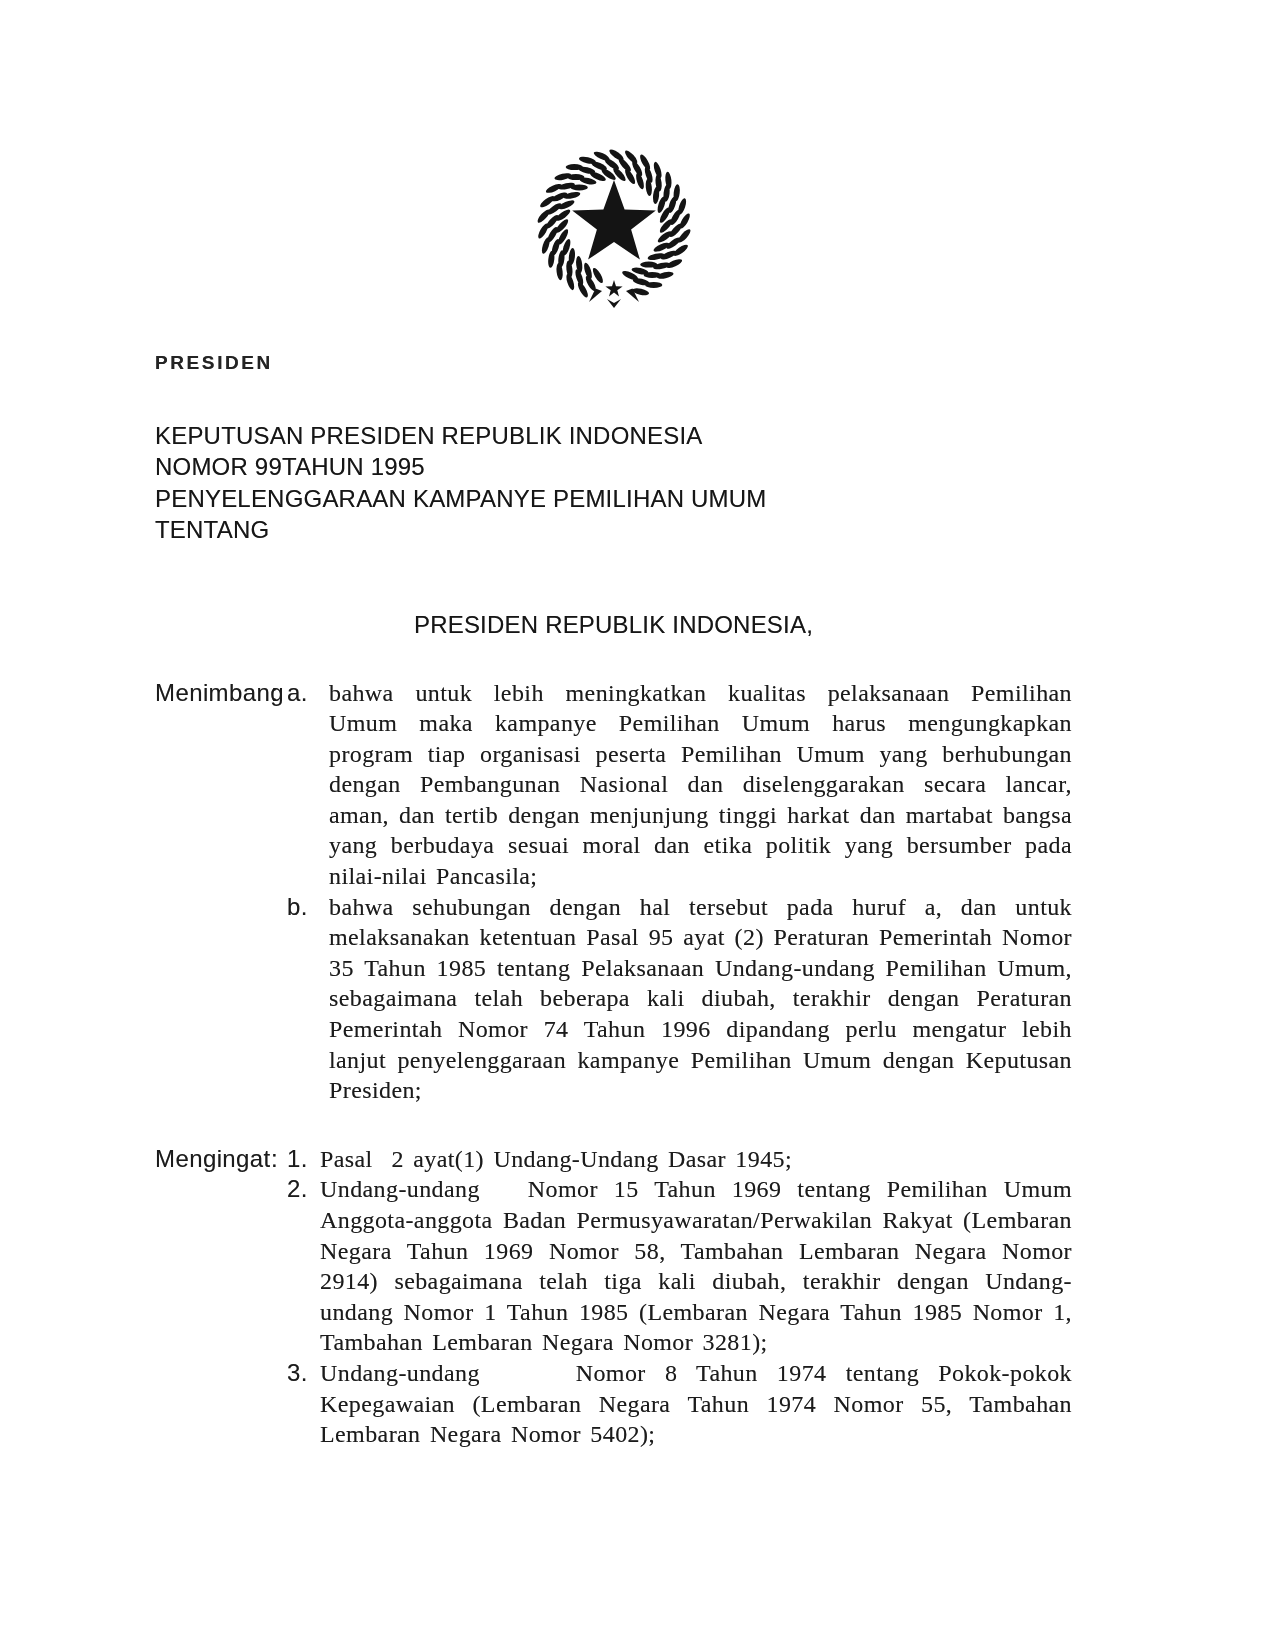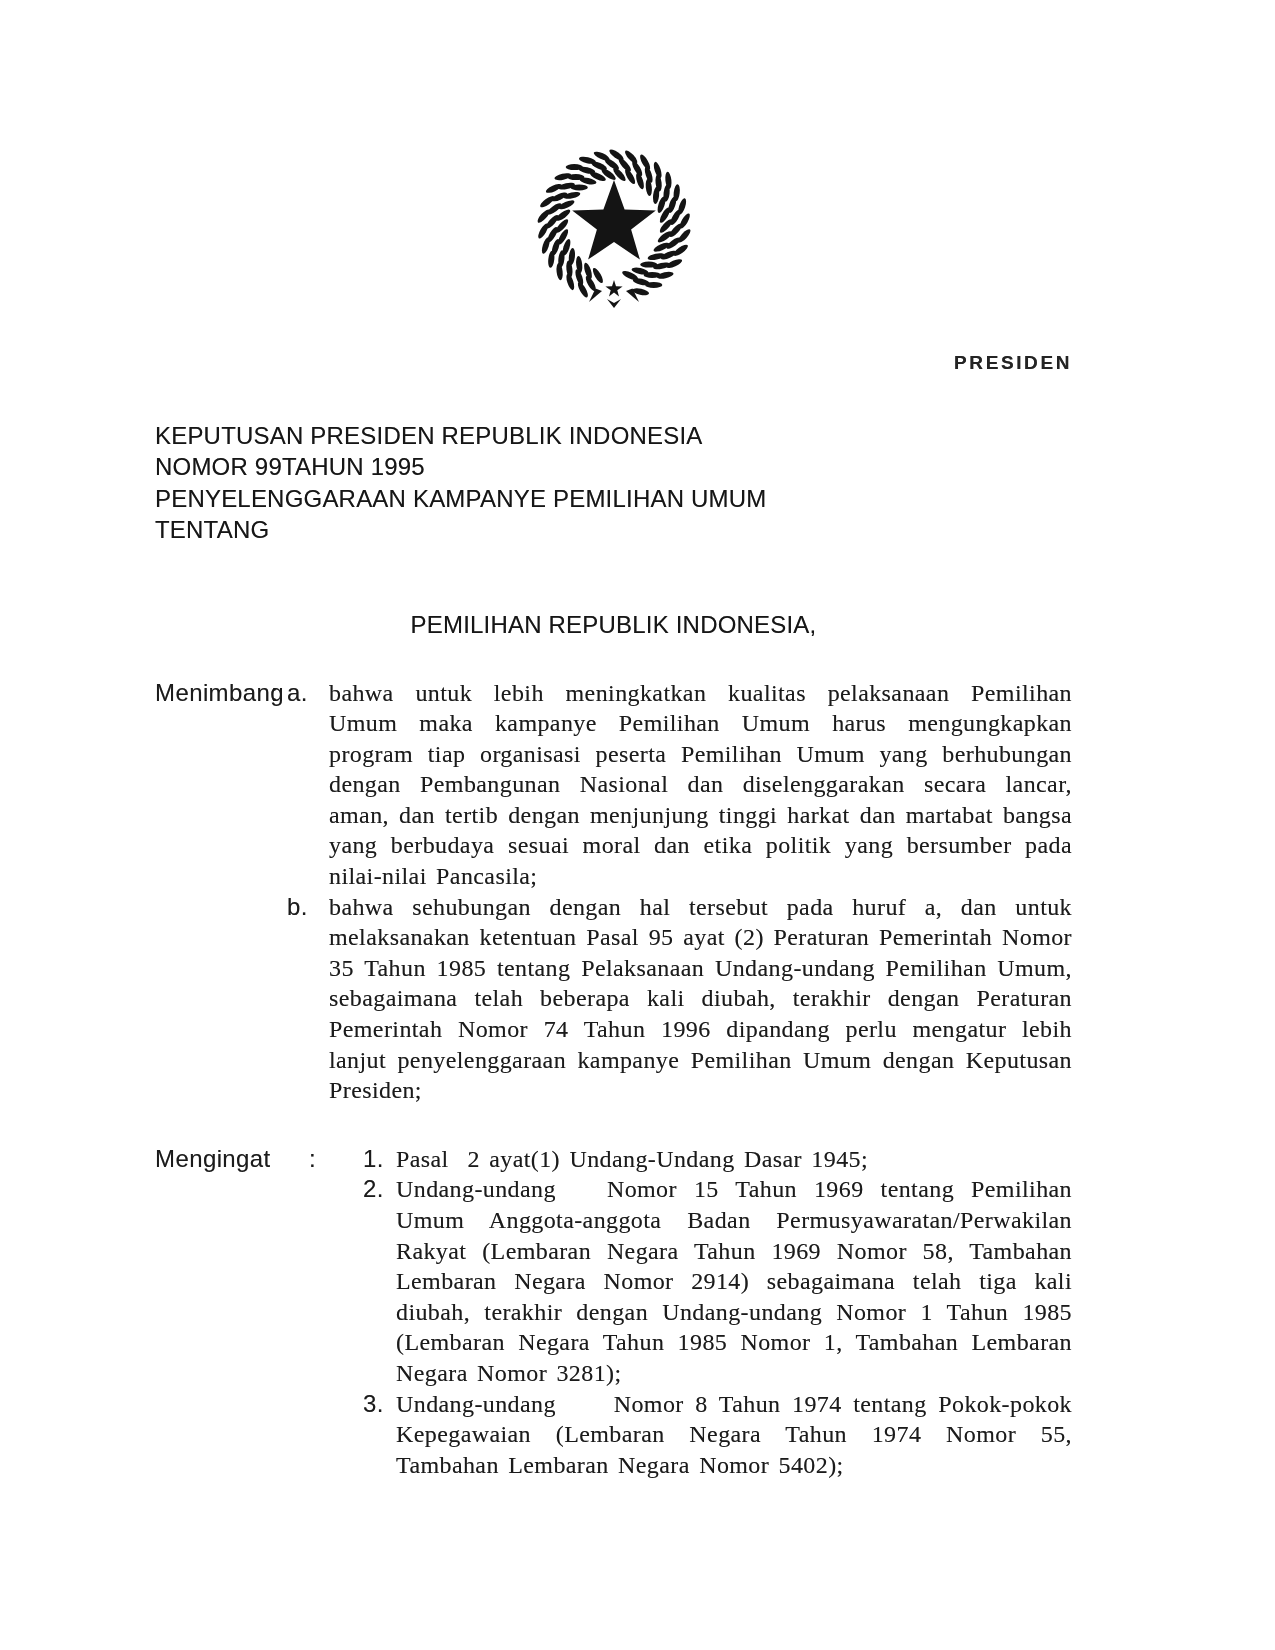--- a/index.html
+++ b/index.html
@@ -13,21 +13,21 @@
     position: relative;
     width: 1275px; height: 1650px;
     background: #ffffff;
     overflow: hidden;
   }
   .inner {
     margin: 0 203px 0 155px; 
     padding-top: 142px;
   }
   
-  .seal { text-align: right; }
+  .seal { text-align: left; }
   .emblem { width: 180px; height: 172px; display: block; margin: 0 auto; }
   .seal-caption {
     margin-top: 38px;
     font-size: 19px;
     font-weight: bold;
     letter-spacing: 2.6px;
     line-height: 21.5px;
     color: #242424;
     text-shadow: 0 0 0.5px rgba(20,20,20,.55);
   }
@@ -54,21 +54,21 @@
   .sections {
     margin-top: 38px;
     font-size: 24px;
     line-height: 30.6px;
     letter-spacing: 0.4px;
     word-spacing: 3px;
     color: #1b1b1b;
     text-shadow: 0 0 0.4px rgba(20,20,20,.4);
   }
   .section-row { display: flex; align-items: flex-start; }
-  .section-row + .section-row { margin-top: 38px; gap: 38px; }
+  .section-row + .section-row { margin-top: 38px; }
   .section-label { flex: none; width: 114px; }
   .section-colon { flex: none; width: 16px; padding-left: 2px; }
   .items { flex: 1; min-width: 0; }
   .item { display: flex; }
   .item-marker { flex: none; }
   .menimbang .item-marker { width: 42px; }
   .mengingat .item-marker { width: 33px; }
   .item-text {
     flex: 1; min-width: 0;
     text-align: justify;
@@ -181,21 +181,21 @@
       </div>
     </div>
 
     <div class="title-block">
       <div>KEPUTUSAN PRESIDEN REPUBLIK INDONESIA</div>
       <div>NOMOR 99TAHUN 1995</div>
       <div>PENYELENGGARAAN KAMPANYE PEMILIHAN UMUM</div>
       <div>TENTANG</div>
     </div>
 
-    <div class="salutation">PEMILIHAN REPUBLIK INDONESIA,</div>
+    <div class="salutation">PRESIDEN REPUBLIK INDONESIA,</div>
 
     <div class="sections">
 
       <div class="section-row menimbang">
         <div class="section-label">Menimbang</div>
         <div class="section-colon">:</div>
         <div class="items">
           <div class="item">
             <div class="item-marker">a.</div>
             <div class="item-text">bahwa untuk lebih meningkatkan kualitas pelaksanaan Pemilihan Umum maka kampanye Pemilihan Umum harus mengungkapkan program tiap organisasi peserta Pemilihan Umum yang berhubungan dengan Pembangunan Nasional dan diselenggarakan secara lancar, aman, dan tertib dengan menjunjung tinggi harkat dan martabat bangsa yang berbudaya sesuai moral dan etika politik yang bersumber pada nilai-nilai Pancasila;</div>

